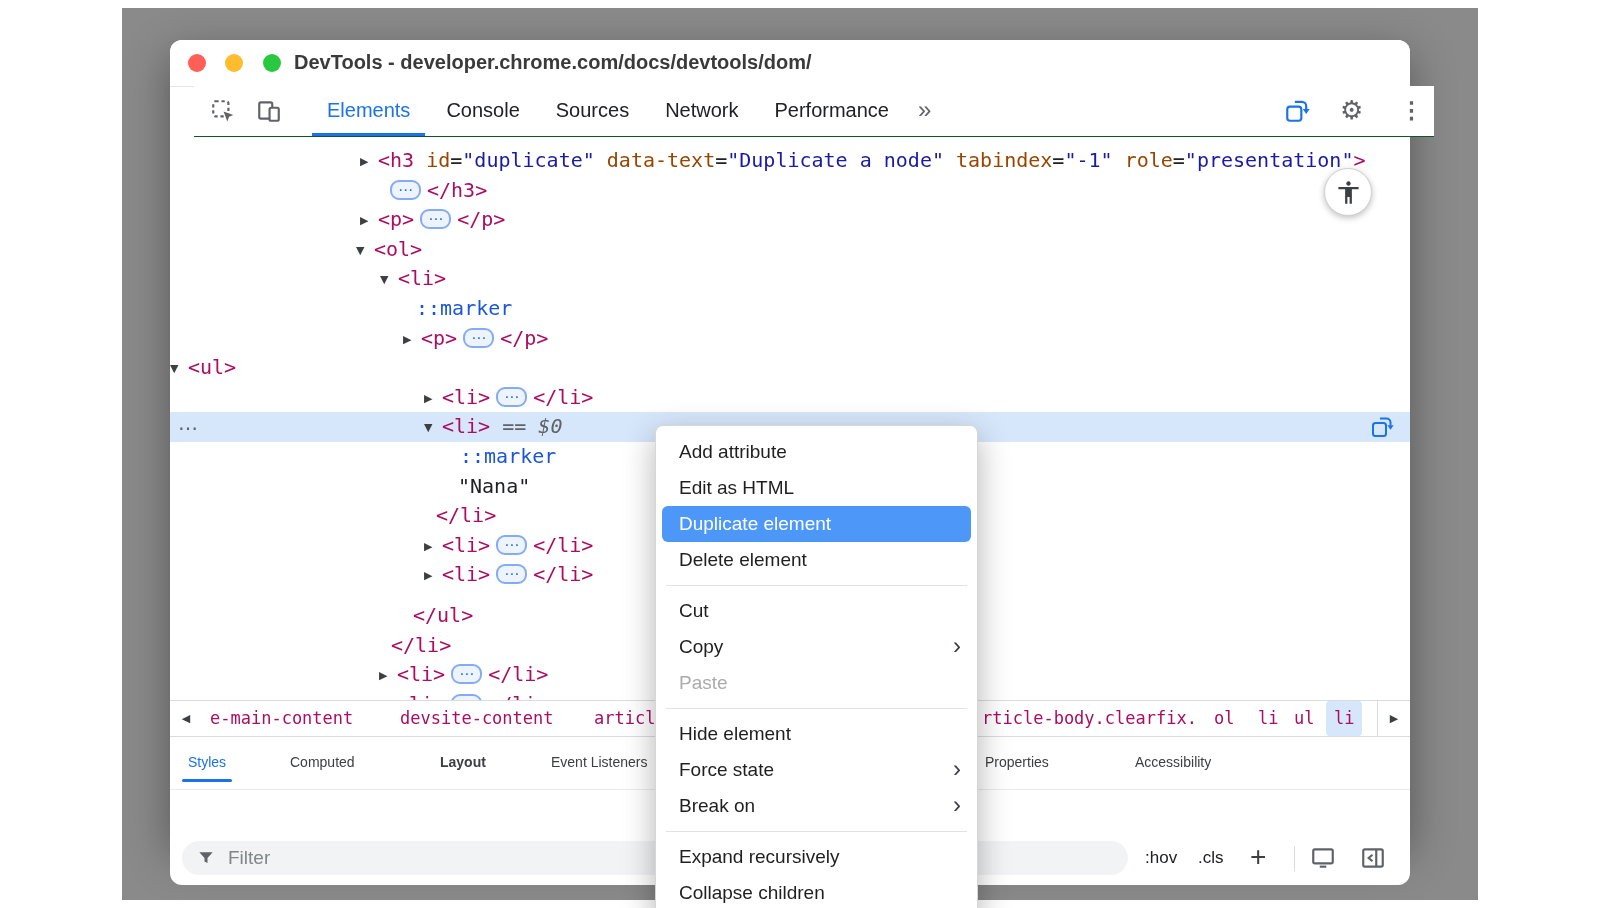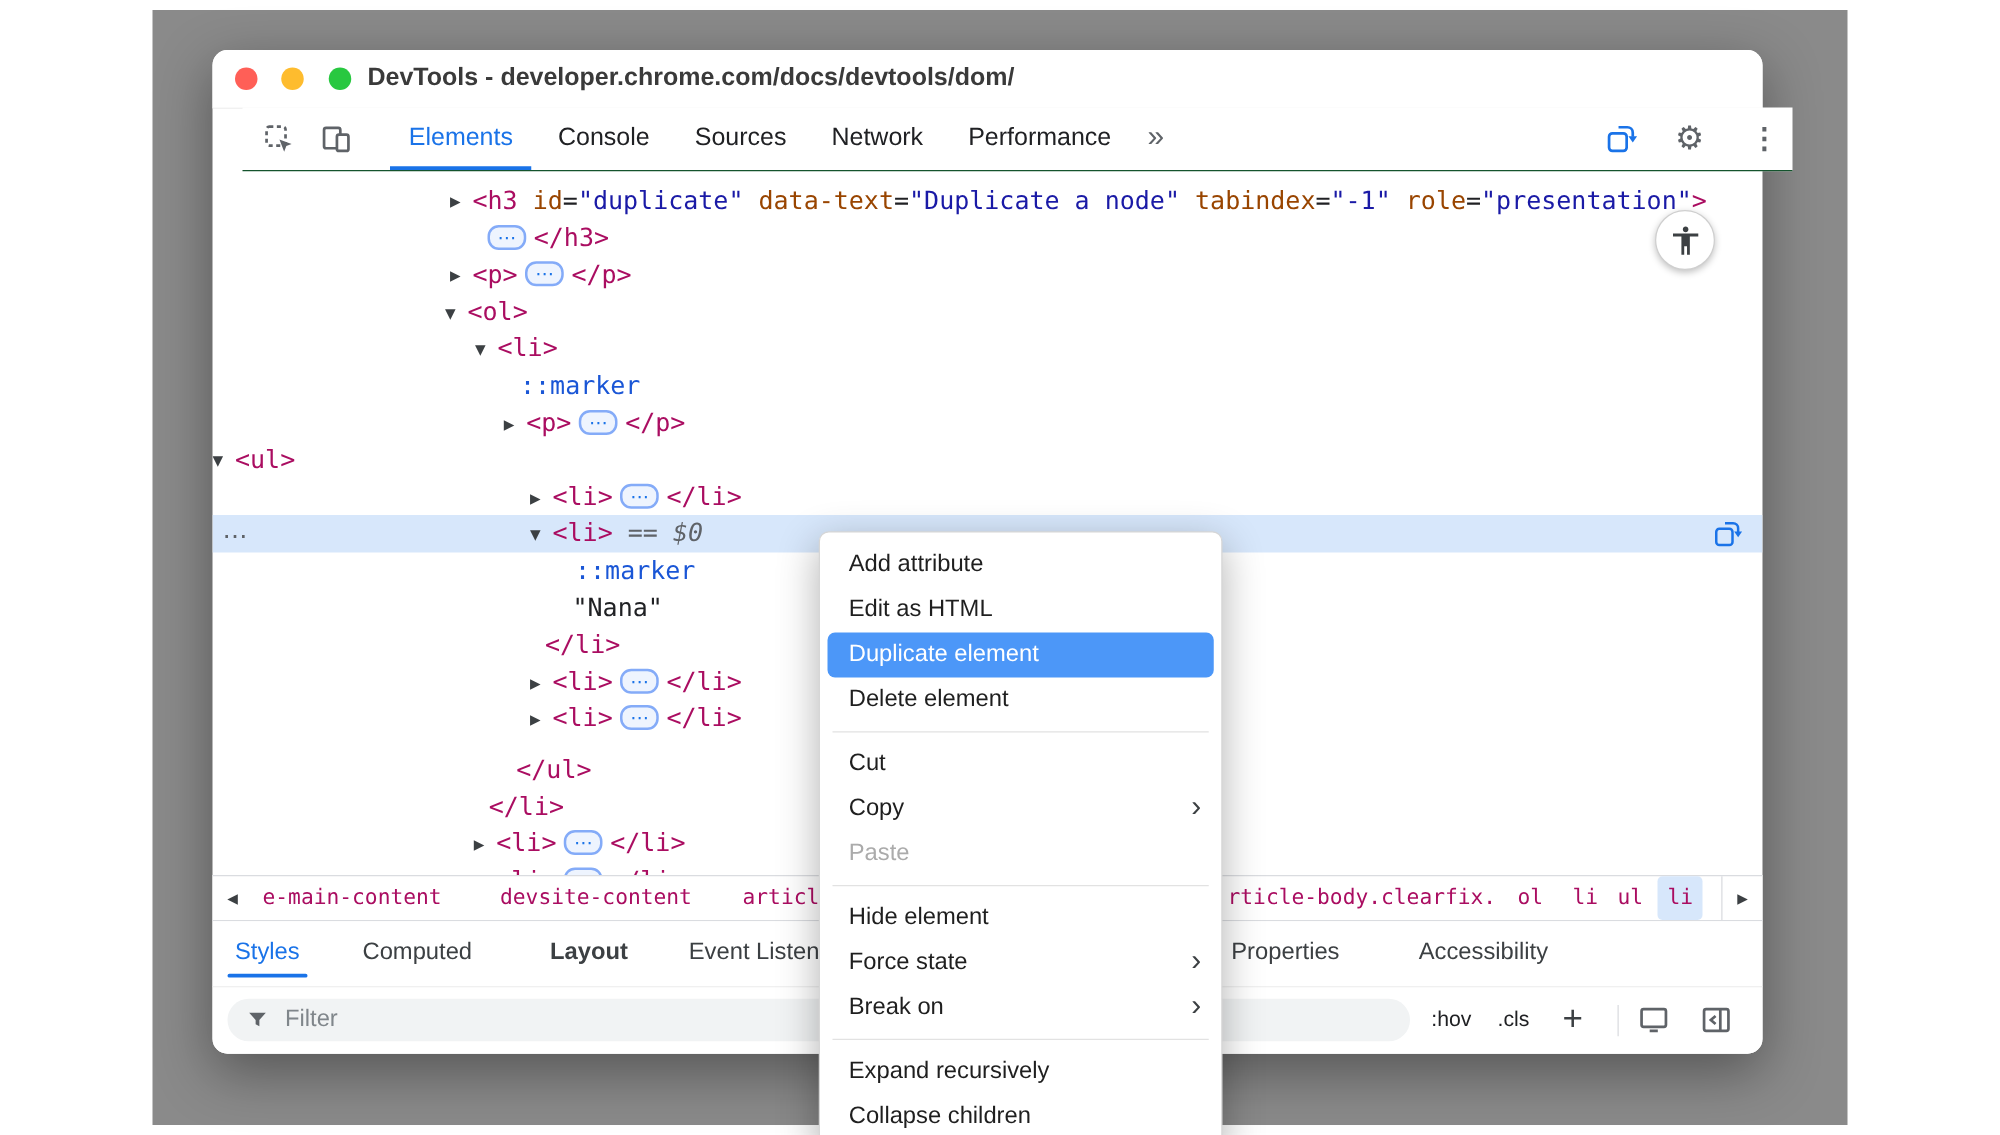--- a/index.html
+++ b/index.html
@@ -45,25 +45,25 @@
             border-top:1px solid #dadce0;border-bottom:1px solid #dadce0;box-sizing:border-box;}
   .crumb{position:absolute;top:0;line-height:35px;color:#aa0d61;
          font-family:"DejaVu Sans Mono","Liberation Mono",monospace;font-size:17px;}
   .crumb.sel{background:#d7e7fb;border-radius:4px;padding:0 8px;}
   .crumb-prev,.crumb-next{position:absolute;top:0;width:32px;height:100%;text-align:center;line-height:35px;
          font-size:11px;color:#3c4043;font-family:"DejaVu Sans",sans-serif;}
   .crumb-prev{left:0;} .crumb-next{right:0;border-left:1px solid #dadce0;}
   
   .styletabs{position:absolute;left:0;top:697px;width:100%;height:53px;background:#fff;
              border-bottom:1px solid #ececec;box-sizing:border-box;}
-  .btab{position:absolute;top:0;line-height:50px;font-size:19px;color:#3c4043;}
+  .btab{position:absolute;top:0;line-height:50px;font-size:14px;color:#3c4043;}
   .btab.act{color:#1a73e8;}
   .btab.act::after{content:"";position:absolute;left:-6px;right:-6px;bottom:5px;height:3px;background:#1a73e8;border-radius:2px;}
   
-  .filterrow{position:absolute;left:0;top:750px;width:100%;height:53px;background:#fff;border-radius:0 0 12px 12px;}
+  .filterrow{position:absolute;left:0;top:792px;width:100%;height:53px;background:#fff;border-radius:0 0 12px 12px;}
   .finput{position:absolute;left:12px;top:9px;width:946px;height:34px;border-radius:17px;background:#f1f3f4;
           border:none;padding:0 14px 0 46px;font-family:"Liberation Sans",sans-serif;font-size:19px;
           color:#202124;outline:none;box-sizing:border-box;}
   .finput::placeholder{color:#80868b;}
   .funnel{position:absolute;left:26px;top:16px;width:20px;height:20px;pointer-events:none;}
   .flab{position:absolute;top:0;line-height:52px;font-size:17px;color:#202124;}
   .fplus{position:absolute;left:1080px;top:0;line-height:50px;font-size:28px;color:#3c4043;font-weight:300;}
   .fdiv{position:absolute;left:1124px;top:14px;width:1px;height:25px;background:#dadce0;}
   .fr-icon{position:absolute;top:13px;width:26px;height:26px;}
   

